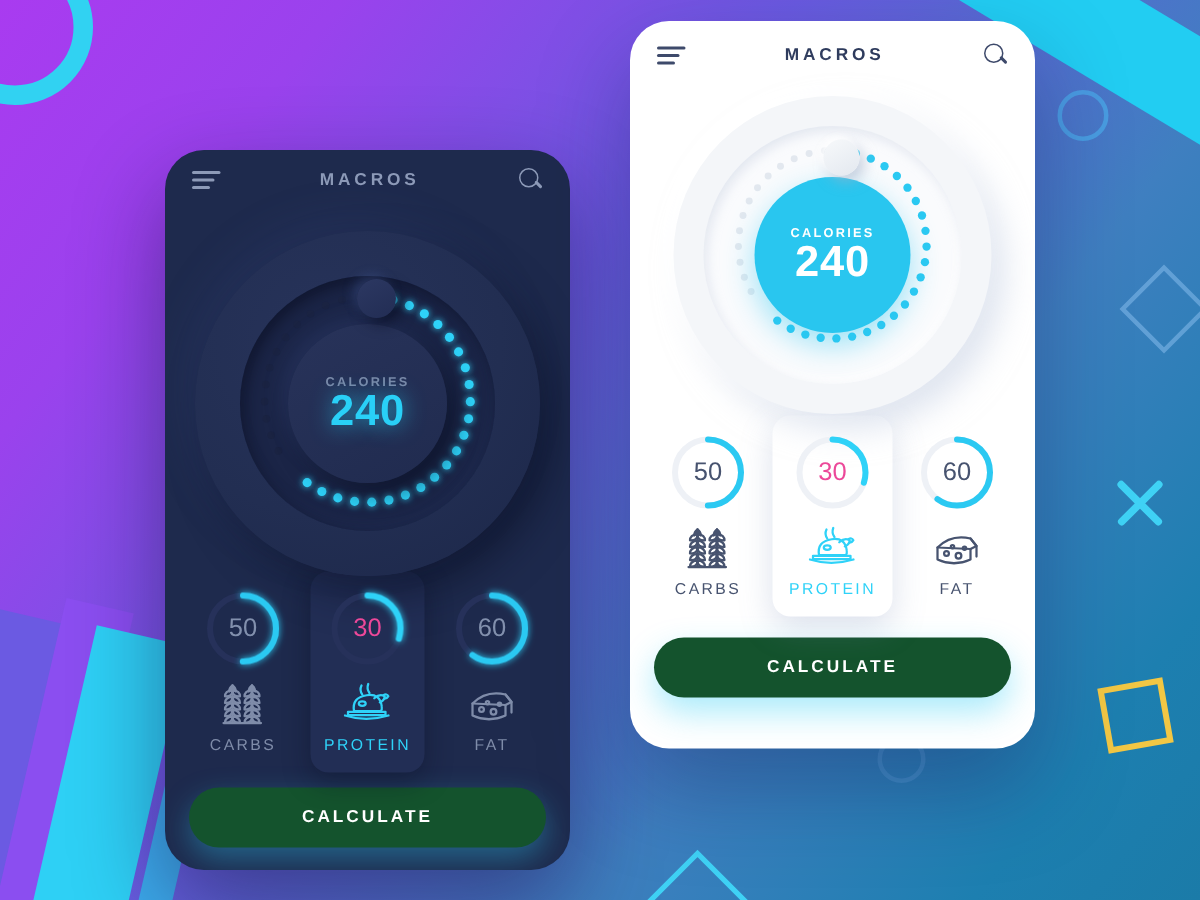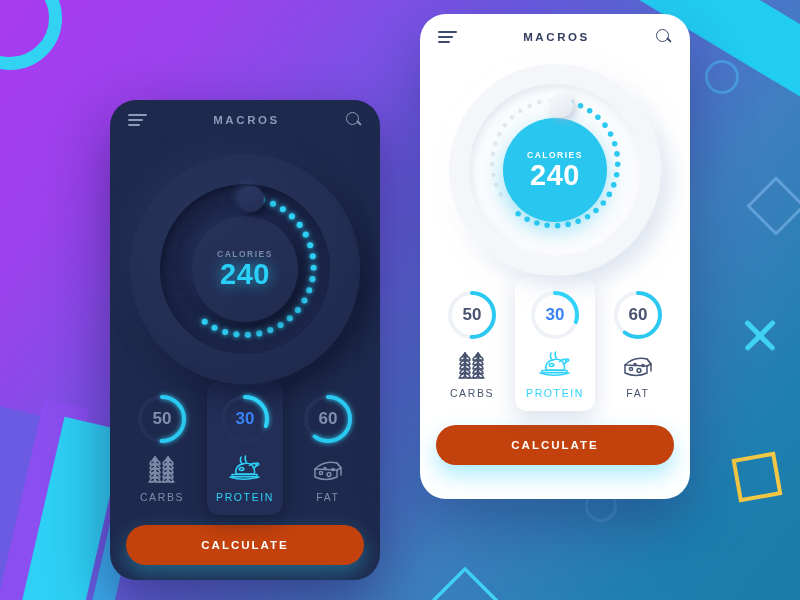--- a/index.html
+++ b/index.html
@@ -94,27 +94,27 @@
 
   
   .macros-d { display:flex; justify-content:space-between; padding:0 14px; margin-top:6px; }
   .mcard { width:76px; padding:12px 0 12px; border-radius:12px; text-align:center; }
   .mcard.active-d { background:#222e55; box-shadow:0 6px 18px rgba(10,14,35,.4); }
   .mlabel { font-size:10.5px; letter-spacing:1.6px; font-weight:400; margin-top:6px; }
   .mlabel.dim-d { color:#7f8ca9; } .mlabel.on { color:#2fd2f8; }
   .micon { height:32px; display:flex; align-items:flex-end; justify-content:center; margin-top:8px; }
   .ringwrap { position:relative; width:52px; height:52px; margin:0 auto; }
   .ringwrap .num { position:absolute; inset:0; display:flex; align-items:center; justify-content:center;
-      font-size:17px; font-weight:700; }
-  .num.dim-d { color:#8290ad; } .num.on { color:#3b82f6; }
+      font-size:17px; font-weight:400; }
+  .num.dim-d { color:#8290ad; } .num.on { color:#ec4899; }
 
   
   .calc { display:block; margin:0 auto; border:none; cursor:pointer;
       border-radius:22px; font-size:11.5px; letter-spacing:2px; font-weight:700; color:#fff;
-      background:#c2410c; }
+      background:#14532d; }
   .calc-d { width:238px; height:40px; margin-top:10px; box-shadow:0 8px 20px rgba(46,205,245,.35); }
 
   
   .phone-light {
     left:420px; top:14px; width:270px; height:485px;
     background:#ffffff; border-radius:26px;
     box-shadow:0 26px 60px rgba(20,30,90,.35);
     overflow:hidden;
   }
   .phone-light .topbar { height:46px; display:flex; align-items:center;

